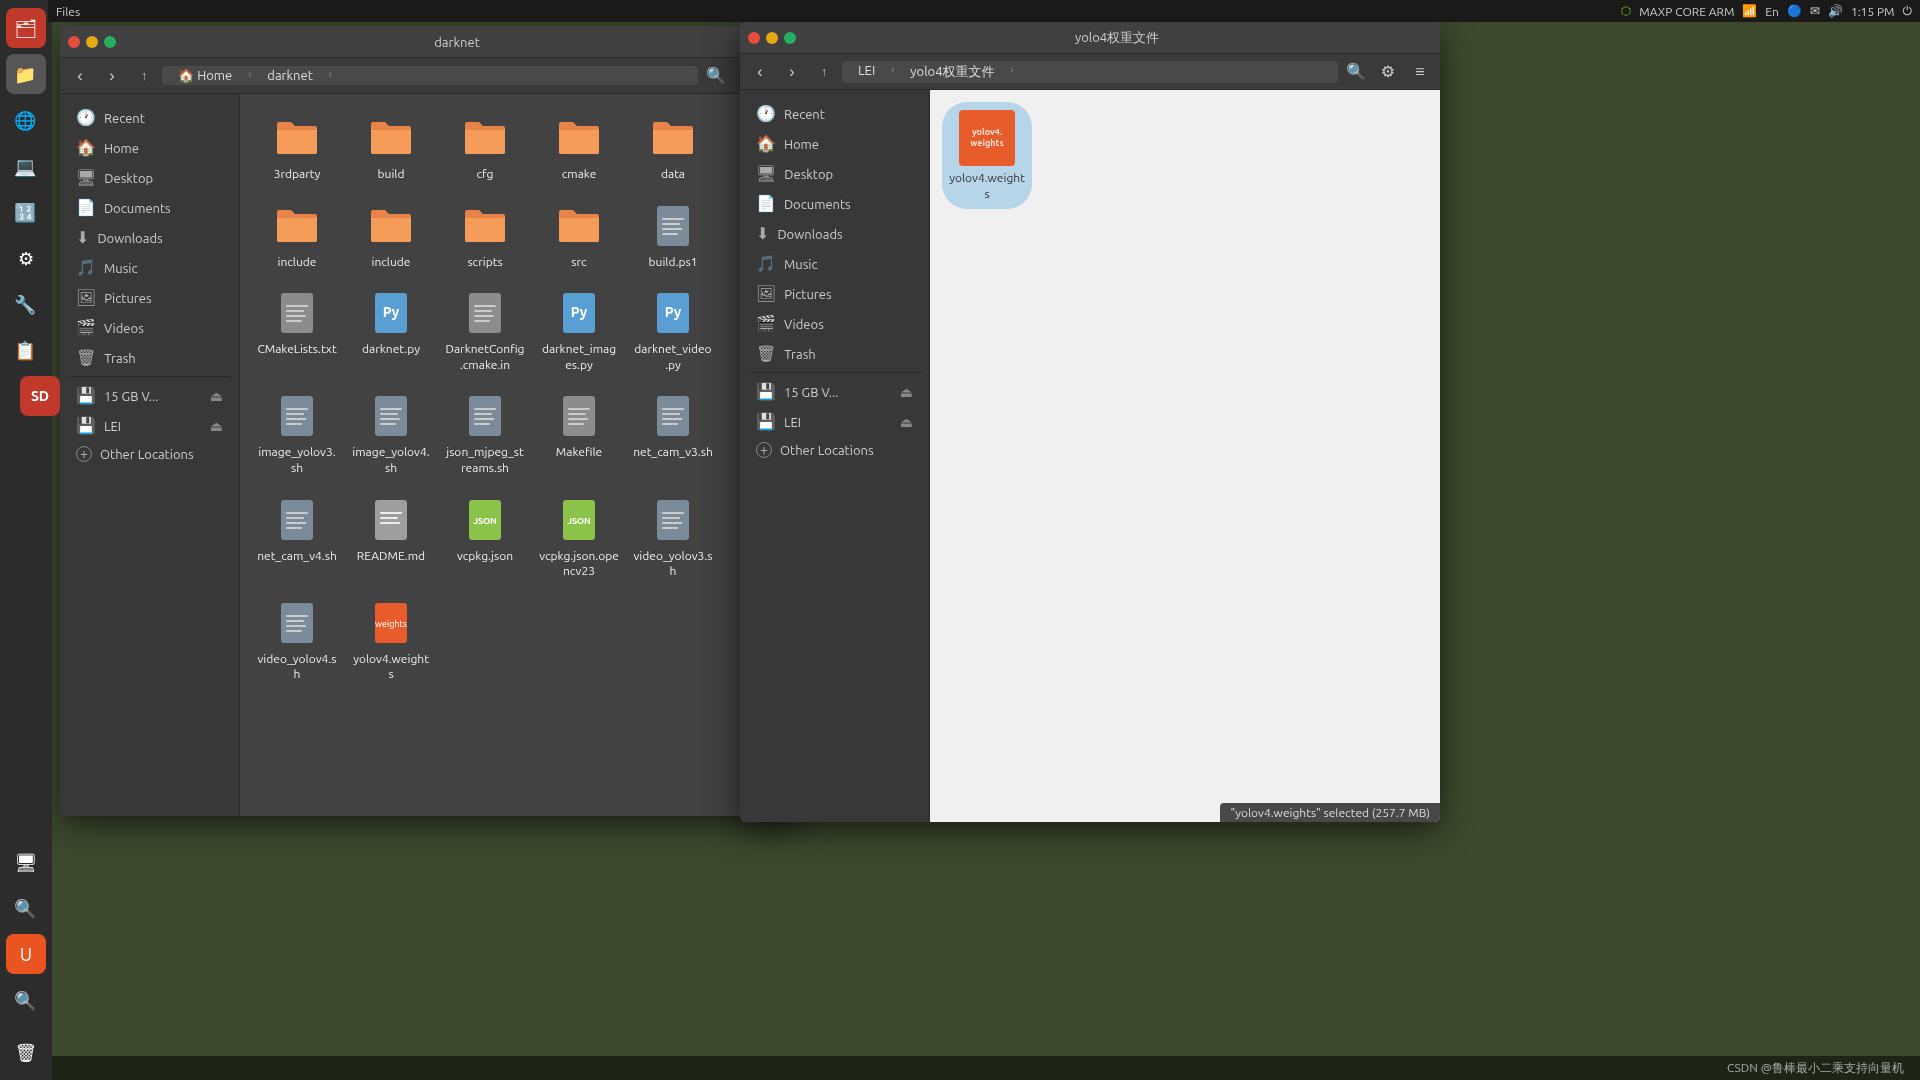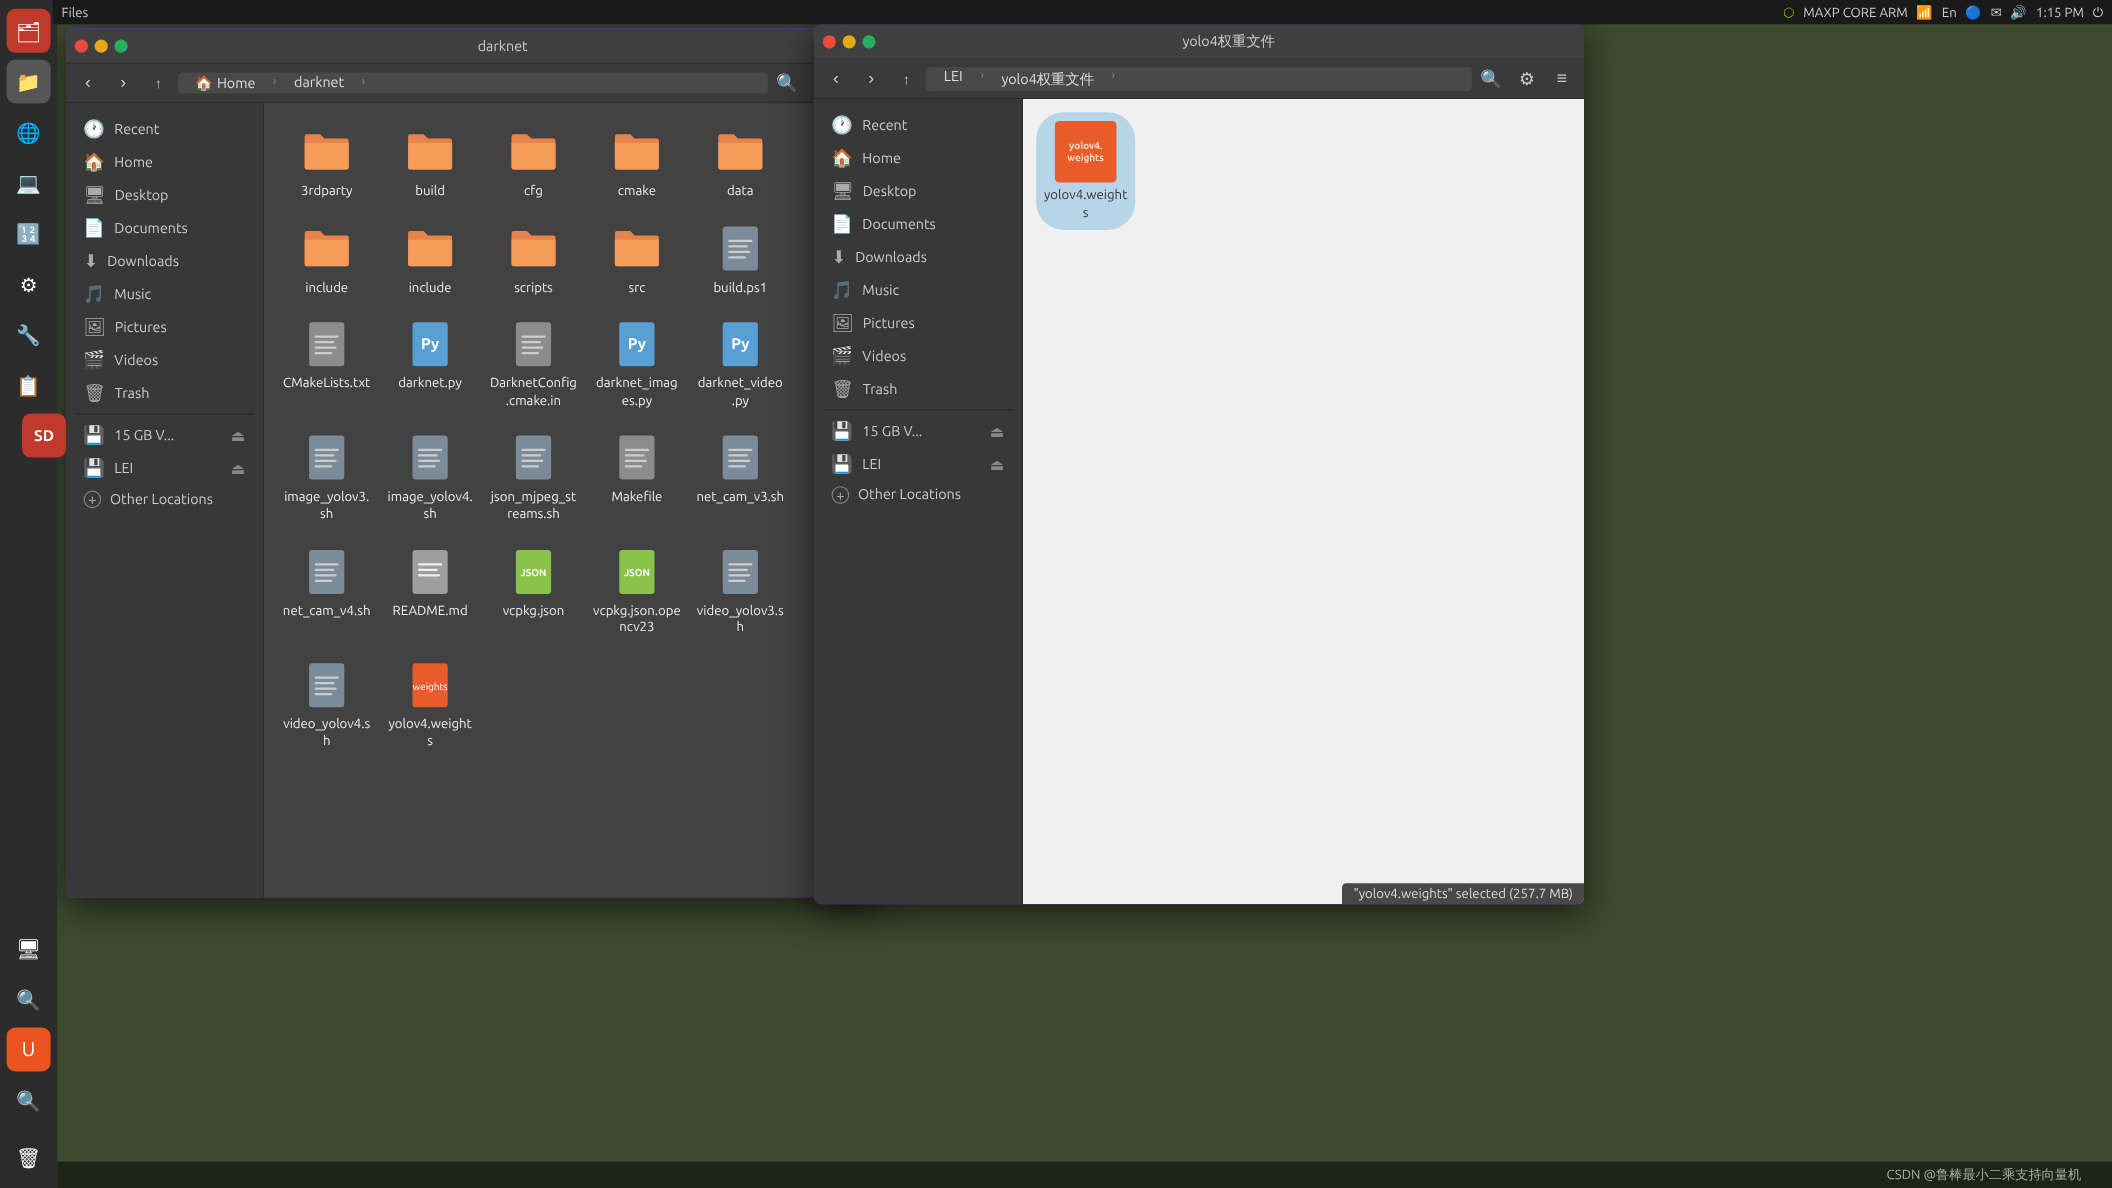--- a/index.html
+++ b/index.html
@@ -236,21 +236,21 @@
     .csdn-bar {
       position: absolute;
       bottom: 0;
       left: 52px;
       right: 0;
       height: 24px;
       background: rgba(0,0,0,0.5);
       display: flex;
       align-items: center;
       justify-content: flex-end;
-      padding-right: 28px;
+      padding-right: 16px;
       color: #aaa;
       font-size: 12px;
     }
 
     
     .fm-window-2 .sidebar { width: 190px; }
     .fm-window-2 .file-grid { background: #f0f0f0; }
     .fm-window-2 .file-label { color: #333; }
 
     

